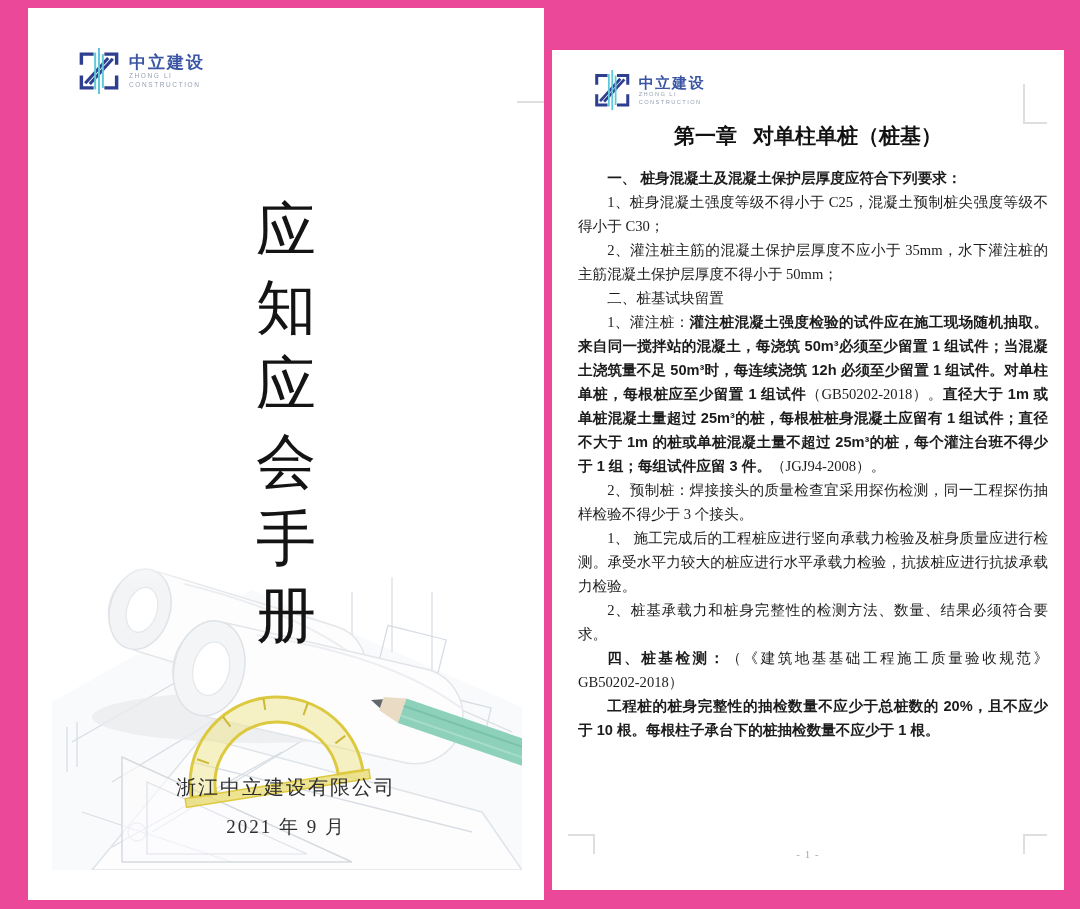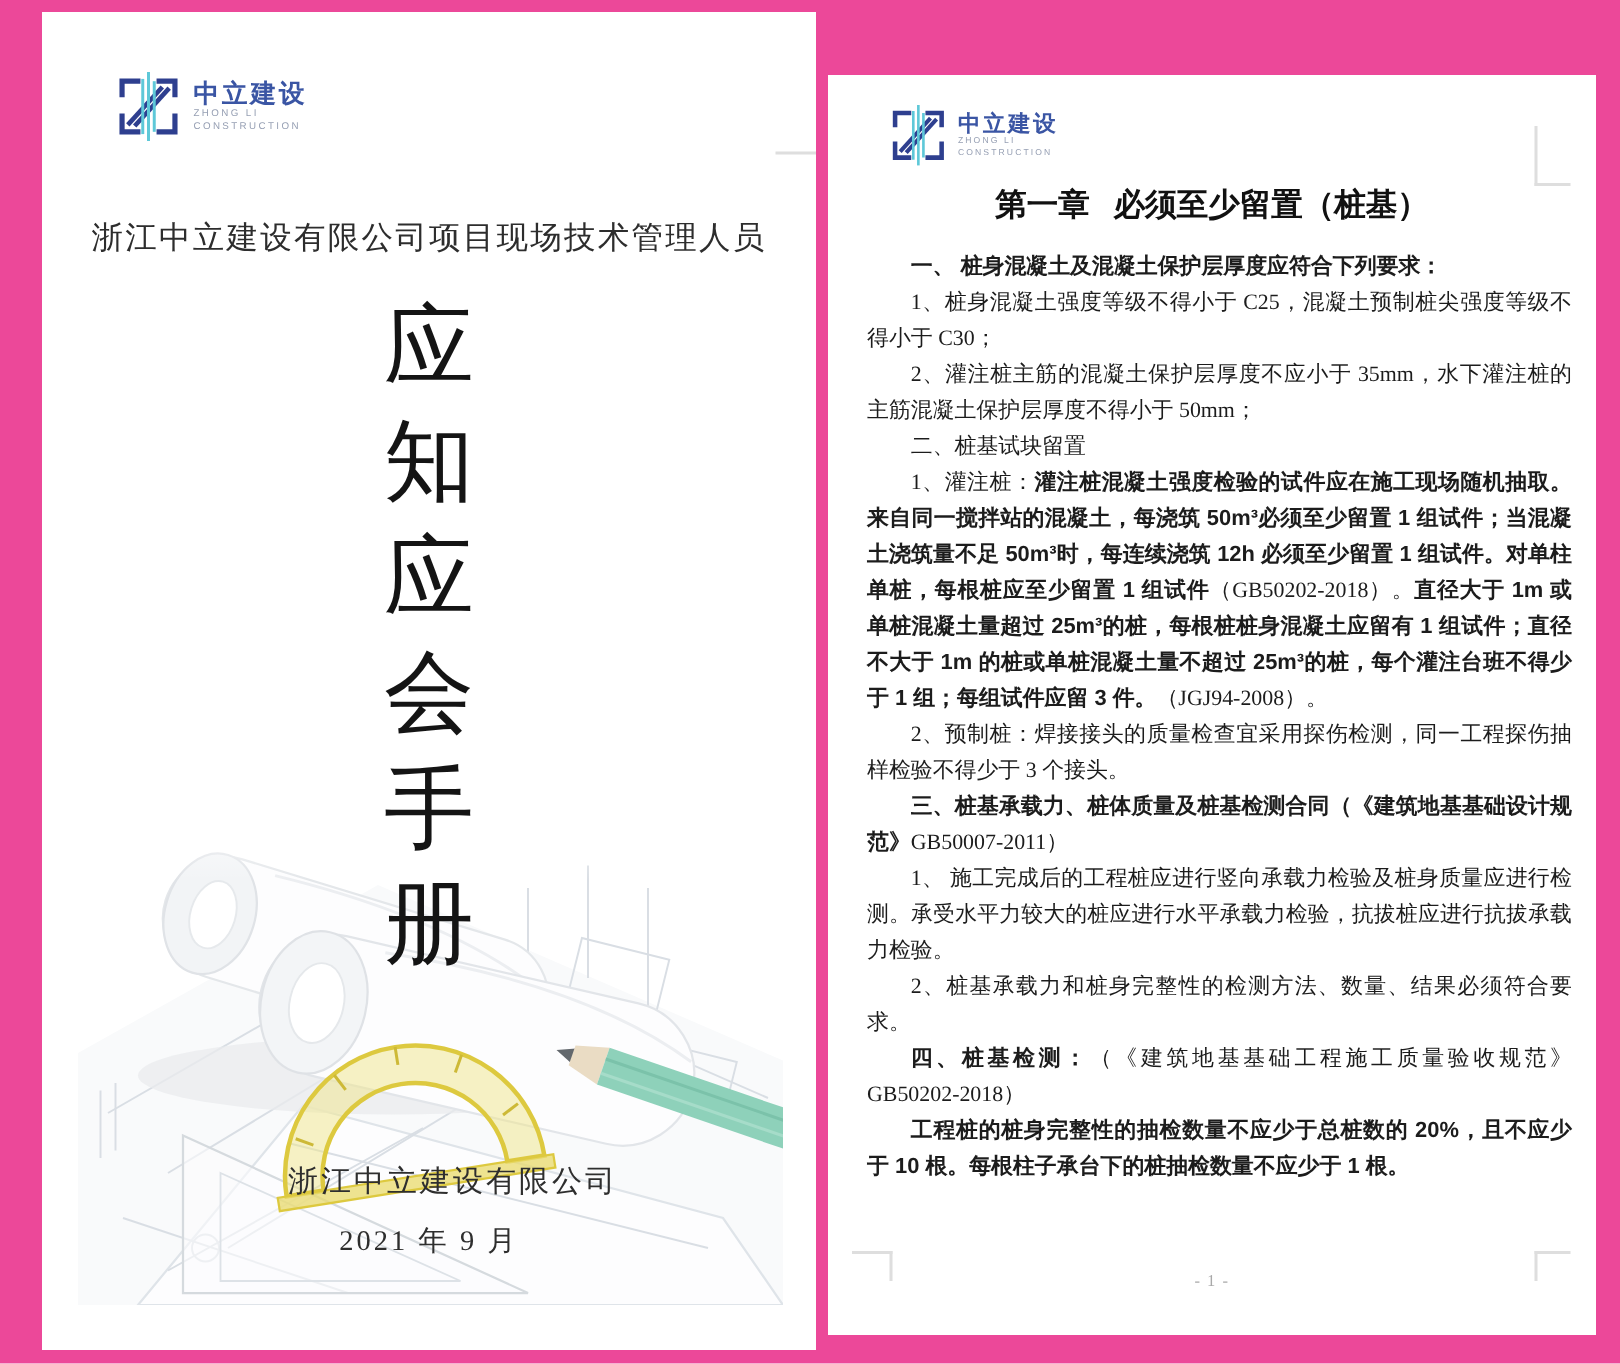--- a/index.html
+++ b/index.html
@@ -20,21 +20,21 @@
   .logo-cn { font-family:"Liberation Sans","DejaVu Sans",sans-serif; font-weight:700; font-size:17px; color:#3a55a4; letter-spacing:2px; }
   .logo-en { font-family:"Liberation Sans","DejaVu Sans",sans-serif; font-size:6.5px; color:#97a0b4; letter-spacing:1.6px; margin-top:2px; }
 
   
   .cover-subtitle { position:absolute; top:136px; left:0; width:100%; text-align:center;
     font-size:21px; color:#2d2d2d; letter-spacing:1.5px; }
   .cover-title { position:absolute; top:190px; left:0; width:100%; display:flex;
     flex-direction:column; align-items:center; gap:11px; z-index:3; }
   .title-char { font-size:60px; line-height:66px; color:#141414; }
   .cover-photo { position:absolute; left:24px; top:524px; width:470px; height:338px; z-index:1; }
-  .cover-company { position:absolute; top:766px; left:16px; width:100%; text-align:center;
+  .cover-company { position:absolute; top:766px; left:0; width:100%; text-align:center;
     font-size:20px; color:#2e2e2e; letter-spacing:2px; z-index:4; }
   .cover-date { position:absolute; top:806px; left:0; width:100%; text-align:center;
     font-size:19px; color:#2e2e2e; letter-spacing:2px; z-index:4; }
 
   
   .chapter-title { position:absolute; top:72px; left:0; width:100%; text-align:center;
     font-family:"Liberation Sans","DejaVu Sans",sans-serif; font-weight:700;
     font-size:21px; color:#111; }
   .chapter-no { margin-right:16px; }
   .chapter-body { position:absolute; left:26px; right:16px; top:116px;
@@ -78,21 +78,20 @@
       <svg class="logo-mark" viewBox="0 0 60 60">
           <use href="#logo-mark-sym"></use>
         </svg>
       <div class="logo-text">
         <span class="logo-cn">中立建设</span>
         <span class="logo-en">ZHONG LI</span>
         <span class="logo-en">CONSTRUCTION</span>
       </div>
     </div>
 
-    <div class="cover-subtitle">浙江中立建设有限公司项目现场技术管理人员</div>
 
     <div class="cover-title">
         <div class="title-char">应</div>
         <div class="title-char">知</div>
         <div class="title-char">应</div>
         <div class="title-char">会</div>
         <div class="title-char">手</div>
         <div class="title-char">册</div>
       </div>
 
@@ -178,31 +177,30 @@
           <use href="#logo-mark-sym"></use>
         </svg>
       <div class="logo-text">
         <span class="logo-cn">中立建设</span>
         <span class="logo-en">ZHONG LI</span>
         <span class="logo-en">CONSTRUCTION</span>
       </div>
     </div>
 
     <div class="chapter-title">
-      <span class="chapter-no">第一章</span><span>必须至少留置（桩基）</span>
+      <span class="chapter-no">第一章</span><span>对单柱单桩（桩基）</span>
     </div>
 
     <div class="chapter-body">
         <p class="para"><span class="seg-bold">一、 桩身混凝土及混凝土保护层厚度应符合下列要求：</span></p>
         <p class="para"><span>1、桩身混凝土强度等级不得小于 C25，混凝土预制桩尖强度等级不得小于 C30；</span></p>
         <p class="para"><span>2、灌注桩主筋的混凝土保护层厚度不应小于 35mm，水下灌注桩的主筋混凝土保护层厚度不得小于 50mm；</span></p>
         <p class="para"><span>二、桩基试块留置</span></p>
         <p class="para"><span>1、灌注桩：</span><span class="seg-bold">灌注桩混凝土强度检验的试件应在施工现场随机抽取。来自同一搅拌站的混凝土，每浇筑 50m³必须至少留置 1 组试件；当混凝土浇筑量不足 50m³时，每连续浇筑 12h 必须至少留置 1 组试件。对单柱单桩，每根桩应至少留置 1 组试件</span><span>（GB50202-2018）。</span><span class="seg-bold">直径大于 1m 或单桩混凝土量超过 25m³的桩，每根桩桩身混凝土应留有 1 组试件；直径不大于 1m 的桩或单桩混凝土量不超过 25m³的桩，每个灌注台班不得少于 1 组；每组试件应留 3 件。</span><span>（JGJ94-2008）。</span></p>
         <p class="para"><span>2、预制桩：焊接接头的质量检查宜采用探伤检测，同一工程探伤抽样检验不得少于 3 个接头。</span></p>
-        <p class="para"><span class="seg-bold">三、桩基承载力、桩体质量及桩基检测合同（《建筑地基基础设计规范》</span><span>GB50007-2011）</span></p>
         <p class="para"><span>1、 施工完成后的工程桩应进行竖向承载力检验及桩身质量应进行检测。承受水平力较大的桩应进行水平承载力检验，抗拔桩应进行抗拔承载力检验。</span></p>
         <p class="para"><span>2、桩基承载力和桩身完整性的检测方法、数量、结果必须符合要求。</span></p>
         <p class="para"><span class="seg-bold">四、桩基检测：</span><span>（《建筑地基基础工程施工质量验收规范》GB50202-2018）</span></p>
         <p class="para"><span class="seg-bold">工程桩的桩身完整性的抽检数量不应少于总桩数的 20%，且不应少于 10 根。每根柱子承台下的桩抽检数量不应少于 1 根。</span></p>
       </div>
 
     <div class="page-number">- 1 -</div>
   </div>
 
   <div class="crop" id="crop-top-right"></div>

